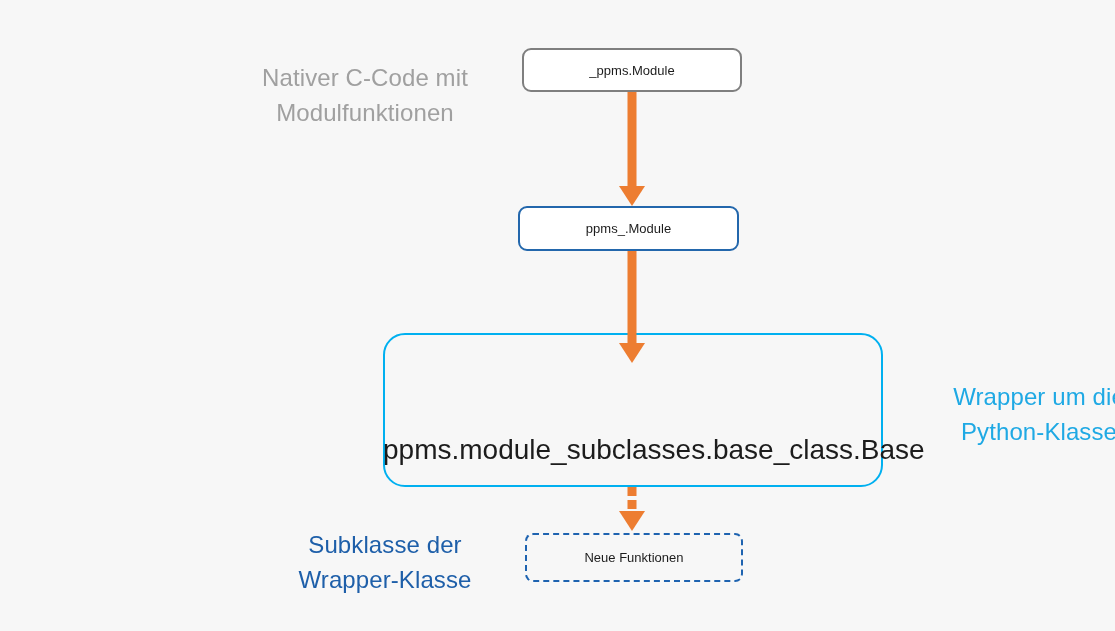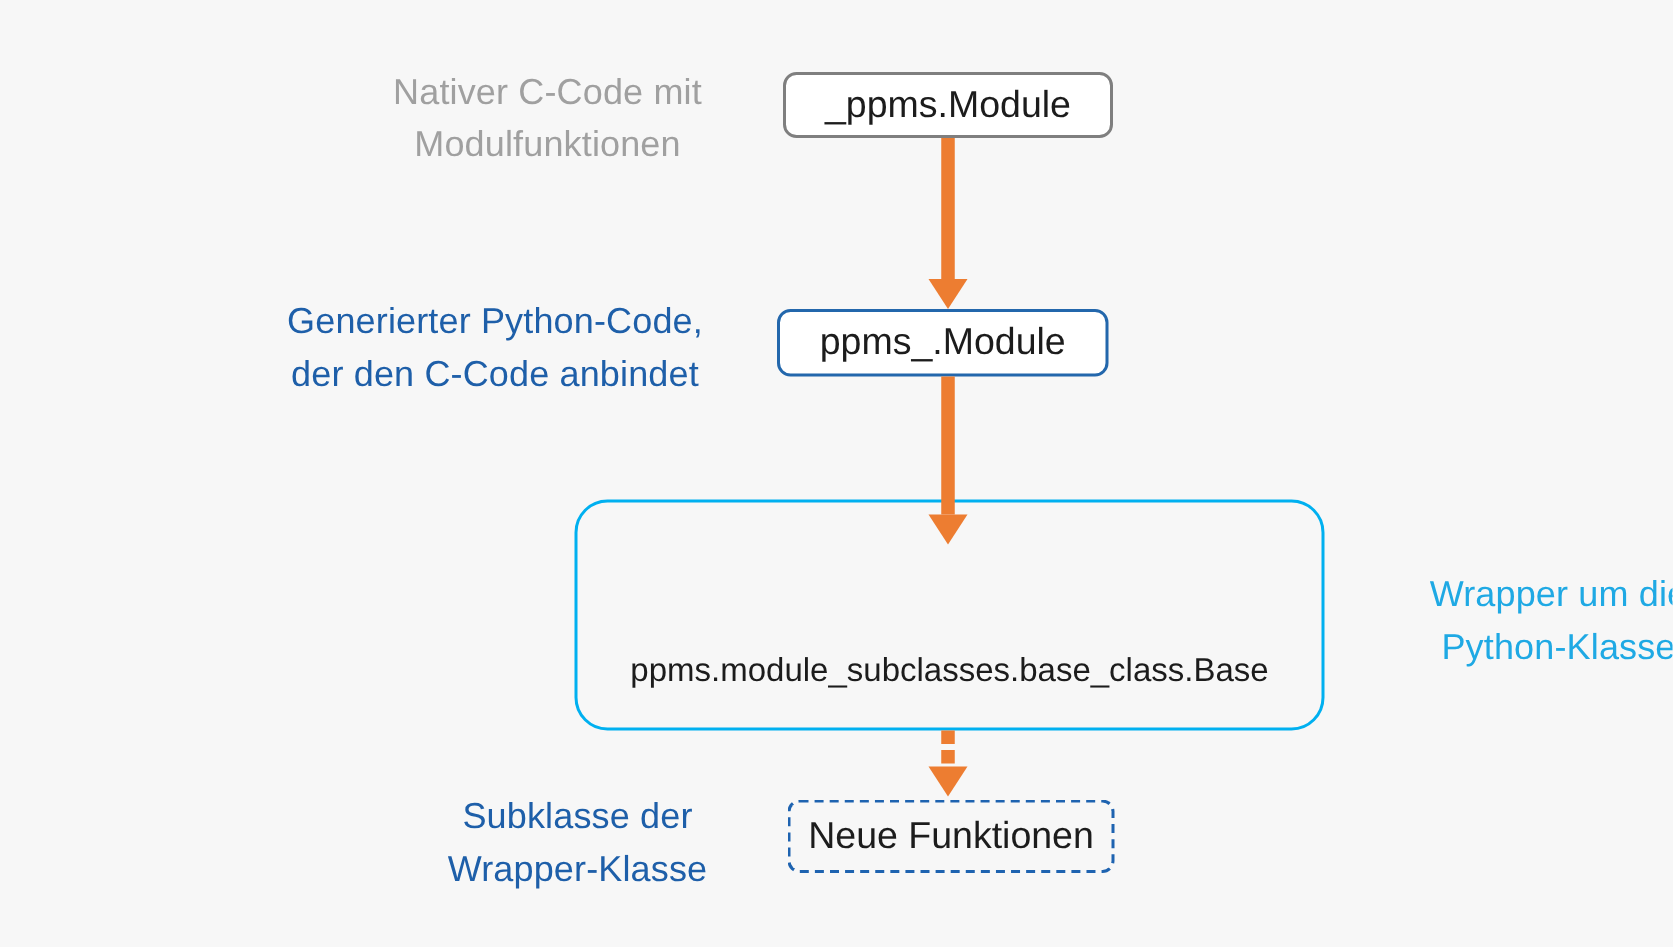--- a/index.html
+++ b/index.html
@@ -31,21 +31,21 @@
     letter-spacing:.1px;
   }
   .lbl-gray{color:var(--gray_text);}
   .lbl-blue{color:var(--dark_blue);}
   .lbl-cyan{color:var(--cyan_text);}
   .node{
     position:absolute;
     background:#ffffff;
     border-radius:9px;
     display:flex;align-items:center;justify-content:center;
-    font-size:25px;color:var(--text_black);
+    font-size:13px;color:var(--text_black);
     box-sizing:border-box;
   }
   .node-native{left:522px;top:48px;width:220px;height:44px;border:2px solid var(--gray_border);}
   .node-generated{left:518px;top:206px;width:221px;height:45px;border:2px solid var(--box2_border);}
   .node-wrapper{left:520px;top:364px;width:223px;height:43px;border:2px solid var(--box3_border);z-index:3;}
   .node-subclass{
     left:525px;top:533px;width:218px;height:49px;
     border:2px dashed var(--dashed_border);
     background:transparent;border-radius:8px;
   }
@@ -54,21 +54,21 @@
     left:383px;top:333px;width:500px;height:154px;
     border:2px solid var(--cyan_border);
     border-radius:22px;
     box-sizing:border-box;
     background:transparent;
   }
   .base-class-text{
     position:absolute;
     left:383px;top:434px;width:500px;
     text-align:center;
-    font-size:22px;color:var(--text_black);
+    font-size:28px;color:var(--text_black);
   }
   .arrow{position:absolute;z-index:2;}
   .arrow .shaft{
     position:absolute;left:50%;transform:translateX(-50%);
     width:9px;background:var(--orange);top:0;
   }
   .arrow .head{
     position:absolute;left:50%;transform:translateX(-50%);
     width:0;height:0;bottom:0;
     border-left:13px solid transparent;
@@ -80,21 +80,21 @@
   .arrow-2{left:619px;top:251px;width:26px;height:112px;}
   .arrow-2 .shaft{height:92px;}
   .arrow-dashed{left:619px;top:487px;width:26px;height:44px;}
   .arrow-dashed .dash{
     position:absolute;left:50%;transform:translateX(-50%);
     width:9px;height:9px;background:var(--orange);
   }
   .arrow-dashed .dash.d1{top:0;}
   .arrow-dashed .dash.d2{top:13px;}
   .arrow-dashed .head{bottom:0;}
-  .lbl-native{left:215px;top:44px;width:300px;}
+  .lbl-native{left:215px;top:60px;width:300px;}
   .lbl-generated{left:150px;top:197px;width:360px;}
   .lbl-own{left:20px;top:350px;width:370px;}
   .lbl-wrapper{left:934px;top:379px;width:210px;}
   .lbl-subclass{left:280px;top:527px;width:210px;}
 </style>
 </head>
 <body>
 
 <div class="canvas">
 
@@ -103,22 +103,20 @@
 
   <div class="node node-native">
     <span>_ppms.Module</span>
   </div>
 
   <div class="arrow arrow-1">
     <div class="shaft"></div>
     <div class="head"></div>
   </div>
 
-  <div class="side-label lbl-blue lbl-generated">Generierter Python-Code,
-der den C-Code anbindet</div>
 
   <div class="node node-generated">
     <span>ppms_.Module</span>
   </div>
 
   <div class="arrow arrow-2">
     <div class="shaft"></div>
     <div class="head"></div>
   </div>
 

